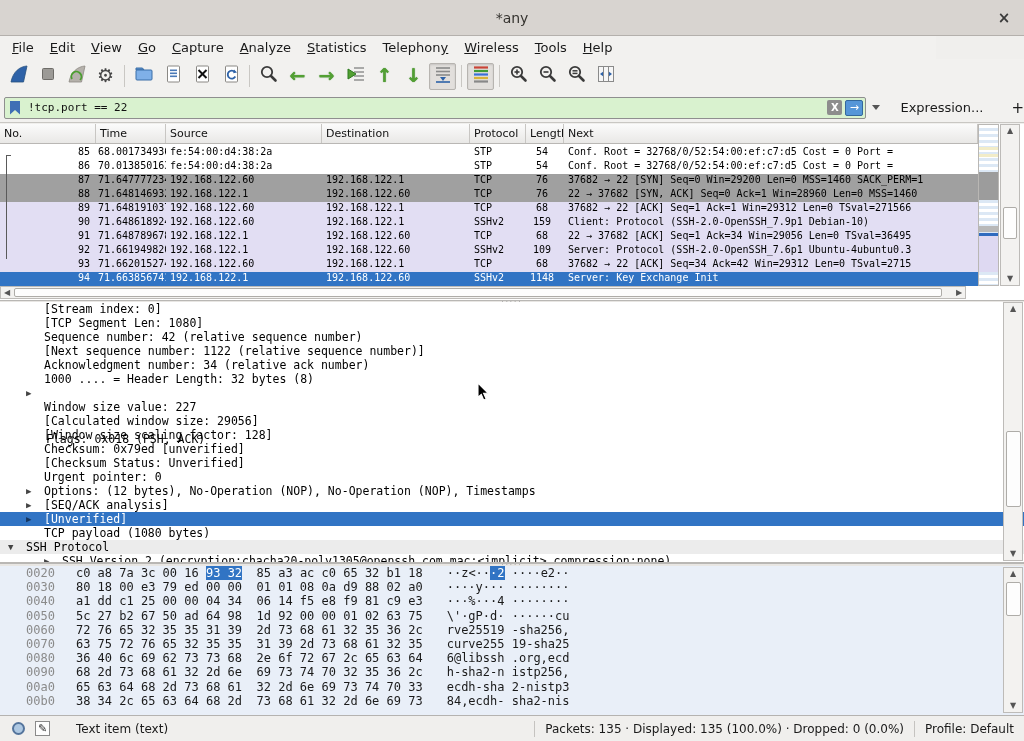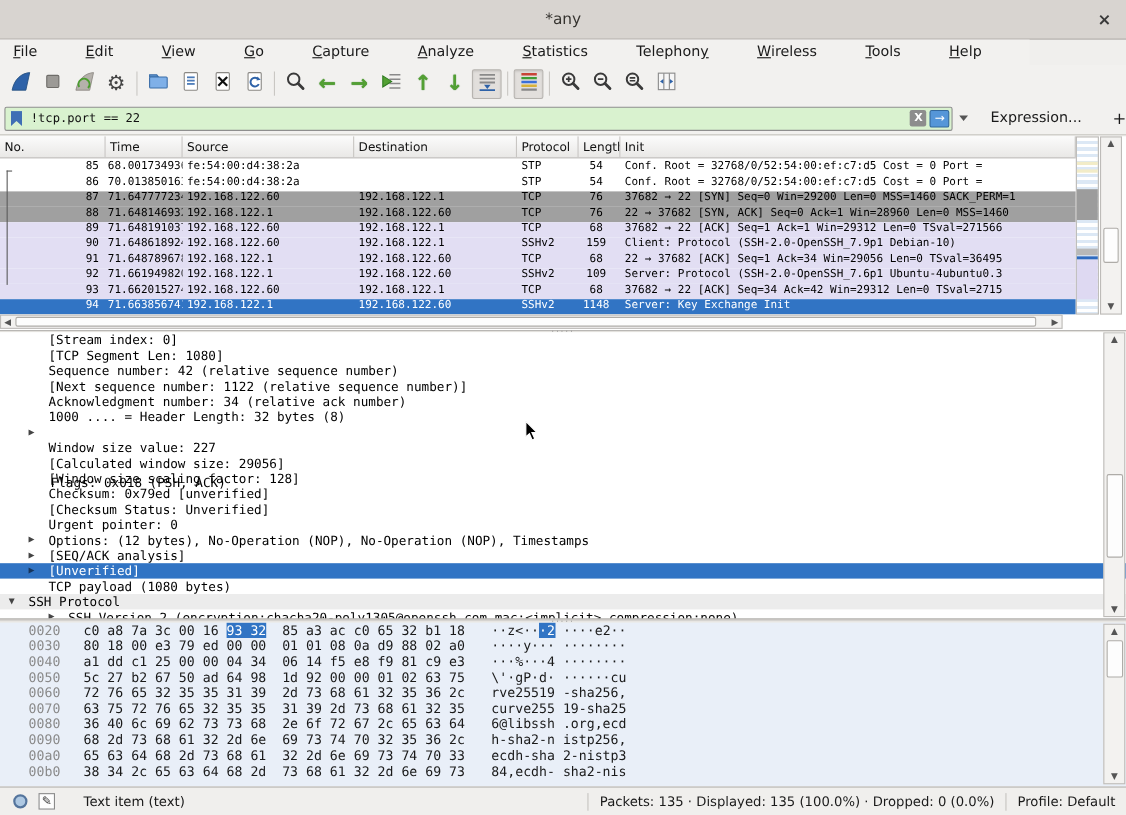--- a/index.html
+++ b/index.html
@@ -9,21 +9,21 @@
   
   #titlebar { position:absolute; left:0; top:0; width:1024px; height:36px;
     background:#d8d4d0; border-bottom:1px solid #b4b0ac;
     display:flex; align-items:center; justify-content:center; }
   #titlebar .title { font-size:14px; color:#35332f; }
   #close-btn { position:absolute; right:10px; top:8px; width:20px; height:20px;
     color:#3a3a3a; font-size:15px; font-weight:bold; text-align:center; line-height:20px; cursor:default; }
 
   
   #menubar { position:absolute; left:0; top:36px; width:936px; height:23px;
-    background:#f2f1ef; display:flex; align-items:center; padding-left:4px;gap:28px; }
+    background:#f2f1ef; display:flex; align-items:center; padding-left:4px; }
   .menu-item { font-size:13px; color:#1a1a1a; padding:2px 8px; }
 
   
   #toolbar { position:absolute; left:0; top:59px; width:1024px; height:34px;
     background:#f2f1ef; display:flex; align-items:center; padding-left:4px; }
   .tbtn { width:27px; height:27px; display:flex; align-items:center; justify-content:center;
     margin:0 1px; border:1px solid transparent; border-radius:2px; }
   .tbtn.pressed { background:#e2dfdc; border:1px solid #b7b4b0; box-shadow:inset 0 1px 2px rgba(0,0,0,.12); }
   .tsep { width:1px; height:22px; background:#c9c7c3; margin:0 4px; }
   .gear-glyph { font-size:19px; color:#464646; line-height:1; }
@@ -300,21 +300,21 @@
 </div>
 
 <div id="packet-list">
   <div id="pl-header">
       <div class="hc">No.</div>
       <div class="hc">Time</div>
       <div class="hc">Source</div>
       <div class="hc">Destination</div>
       <div class="hc">Protocol</div>
       <div class="hc">Length</div>
-      <div class="hc">Init</div>
+      <div class="hc">Next</div>
     </div>
   <div id="pl-rows">
       <div class="plrow plain">
         <span class="c-no">85</span>
         <span class="c-time">68.001734936</span>
         <span class="c-src">fe:54:00:d4:38:2a</span>
         <span class="c-dst"></span>
         <span class="c-pro">STP</span>
         <span class="c-len">54</span>
         <span class="c-info">Conf. Root = 32768/0/52:54:00:ef:c7:d5  Cost = 0  Port =</span>

